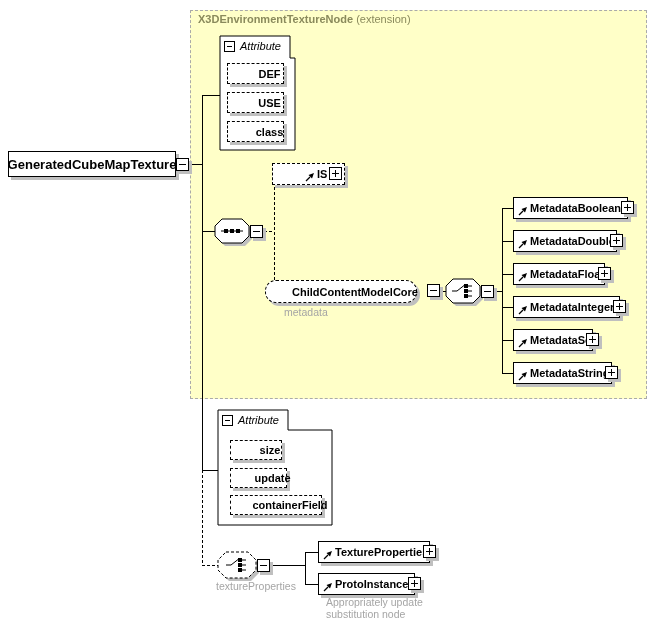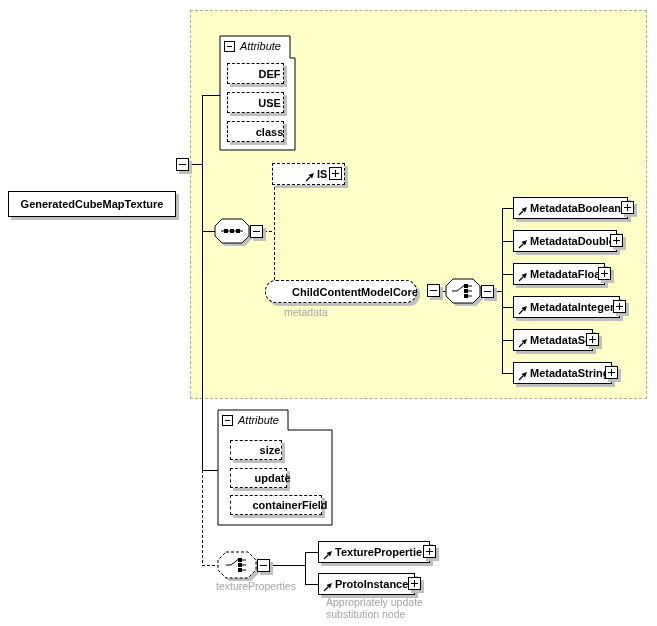--- a/index.html
+++ b/index.html
@@ -20,21 +20,21 @@
   .ebox {
     position:absolute; box-sizing:border-box; background:#fff;
     border:1px solid #000; box-shadow:3px 3px 0 #BFBFBF;
     display:flex; align-items:center; font-size:11px; font-weight:bold;
     white-space:nowrap; color:#000;
   }
   .ebox.dashedb { border-style:dashed;padding-left:28px; }
   .ebox.centerc { justify-content:center; }
   .ebox.rounded { border-radius:11px; }
   .ebox .arrow { flex:0 0 auto; margin:6px 2px 0 3px; }
-  .root-el { font-size:11px;margin-top:40px; }
+  .root-el { font-size:13px; }
   .pm {
     position:absolute; width:13px; height:13px; background:#fff;
     border:1px solid #000; box-sizing:border-box; box-shadow:3px 3px 0 #BFBFBF;
   }
   .pm::before {
     content:""; position:absolute; left:2px; right:2px; top:5px; height:1px; background:#000;
   }
   .pm.plus::after {
     content:""; position:absolute; top:2px; bottom:2px; left:5px; width:1px; background:#000;
   }
@@ -45,20 +45,24 @@
     position:absolute; font-size:11px; font-style:italic; color:#000; white-space:nowrap;
   }
   .muted { position:absolute; font-size:10.5px; color:#A5A5A5; white-space:nowrap; }
 </style>
 </head>
 <body>
 
 <div class="stage">
 
   <div class="panel"></div>
+  <div class="panel-title">
+    <span>X3DEnvironmentTextureNode</span>
+    <span class="ext">(extension)</span>
+  </div>
 
   <svg class="layer" width="657" height="626">
     <g stroke="#000" stroke-width="1" shape-rendering="crispEdges">
       <line x1="189" y1="164" x2="203" y2="164"></line>
       <line x1="202" y1="95" x2="202" y2="470"></line>
       <line x1="202" y1="95" x2="220" y2="95"></line>
       <line x1="202" y1="231" x2="215" y2="231"></line>
       <line x1="202" y1="470" x2="218" y2="470"></line>
       <line x1="441" y1="291" x2="447" y2="291"></line>
       <line x1="495" y1="291" x2="502" y2="291"></line>

